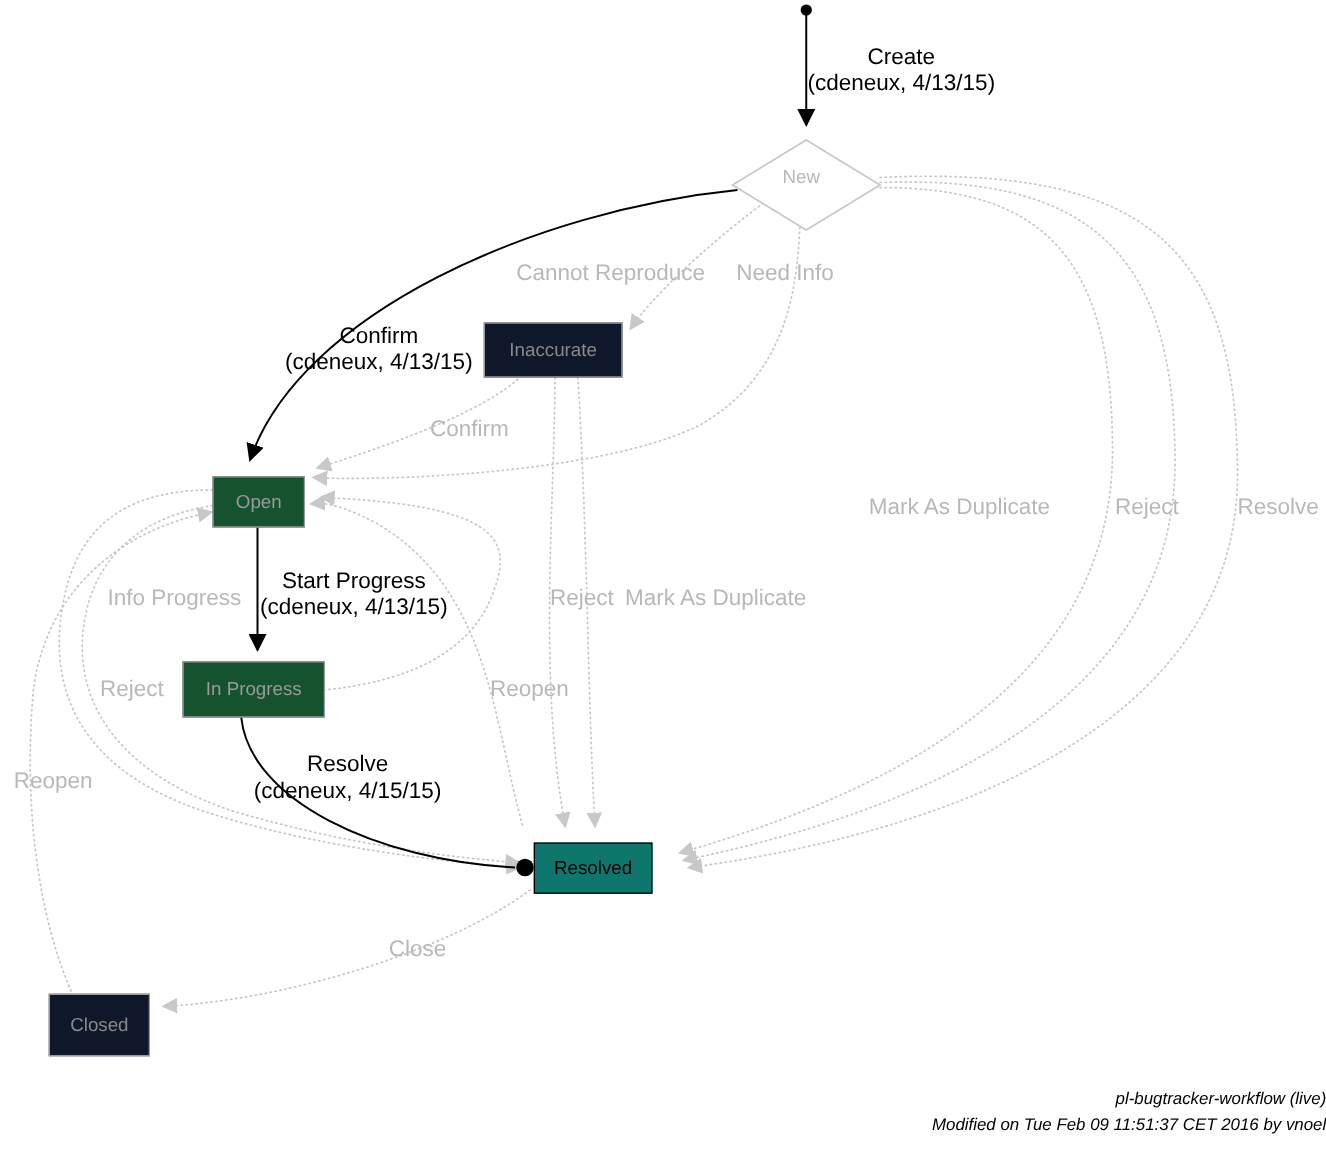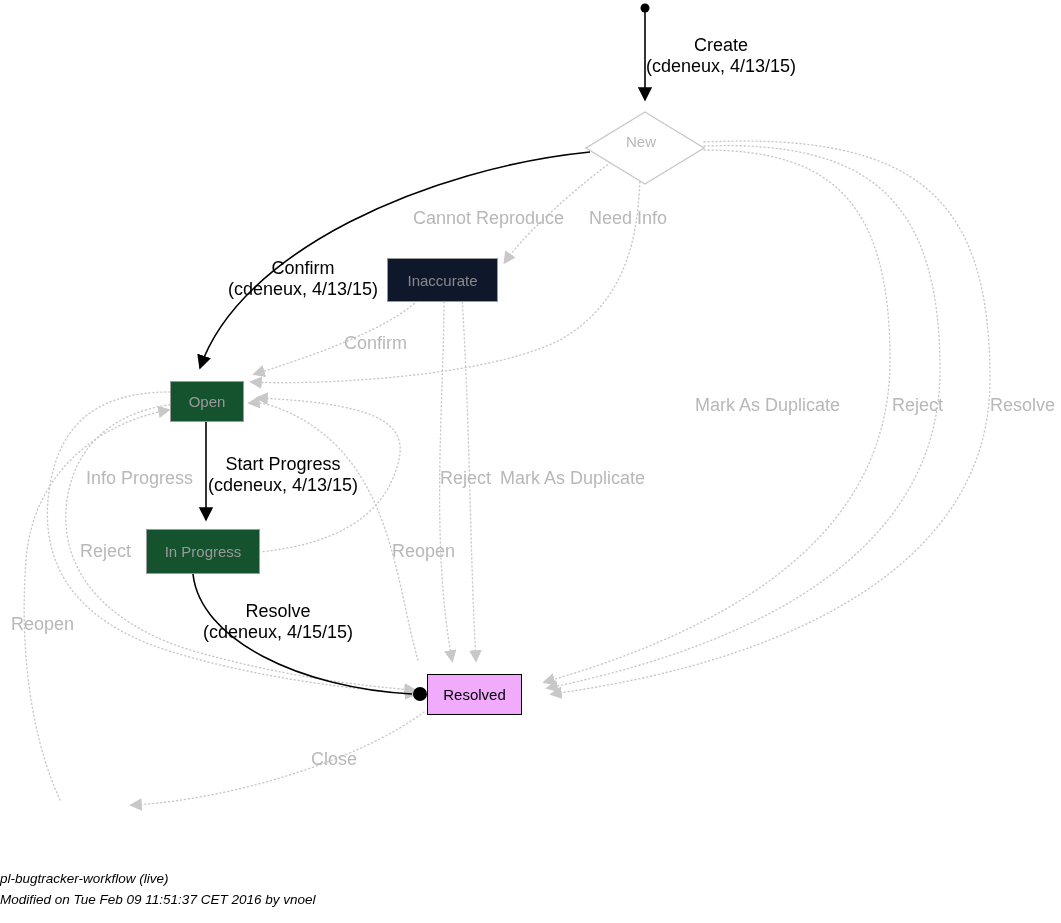--- a/index.html
+++ b/index.html
@@ -37,21 +37,21 @@
     border: 1px solid #9a9a9a;
     background: #14532d;
   }
   .node-rect.dim {
     border: 1px solid #9a9a9a;
     background: #0f172a;
     color: #8a8a8a;
   }
   .node-rect.active {
     border: 1px solid #000000;
-    background: #f0abfc;
+    background: #0f766e;
     color: #000000;
   }
   .node-rect.pale {
     color: #9a9a9a;
   }
   .lbl {
     position: absolute;
     font-size: 18px;
     white-space: nowrap;
   }
@@ -66,21 +66,21 @@
   }
   .diamond-label {
     position: absolute;
     font-size: 15px;
     color: #b8b8b8;
     white-space: nowrap;
   }
   .footer {
     position: absolute;
     width: 100%;
-    text-align: left;
+    text-align: right;
     font-style: italic;
     font-size: 13.5px;
     color: #000000;
   }
 </style>
 </head>
 <body>
 
 <div id="canvas">
 
@@ -152,20 +152,23 @@
   </div>
 
   <div class="node node-rect pale" style="left:146px; top:529px; width:114px; height:45px;">
     <span>In Progress</span>
   </div>
 
   <div class="node node-rect active" style="left:427px; top:674px; width:95px; height:41px;">
     <span>Resolved</span>
   </div>
 
+  <div class="node node-rect dim" style="left:39px; top:795px; width:81px; height:50px;">
+    <span>Closed</span>
+  </div>
 
   <div class="lbl solid center" style="left:646px; top:35px;">
     <div>Create</div>
     <div>(cdeneux, 4/13/15)</div>
   </div>
 
   <div class="lbl solid center" style="left:228px; top:258px;">
     <div>Confirm</div>
     <div>(cdeneux, 4/13/15)</div>
   </div>

